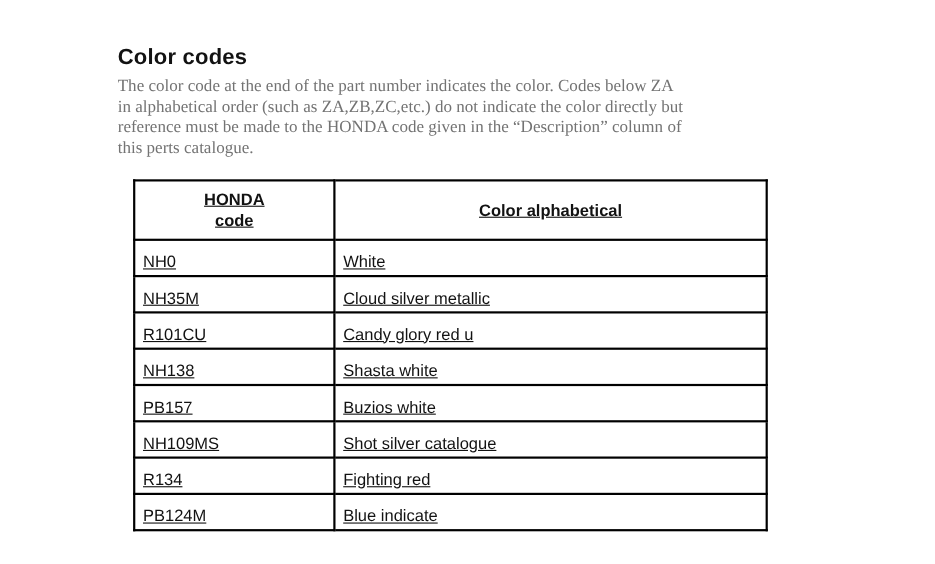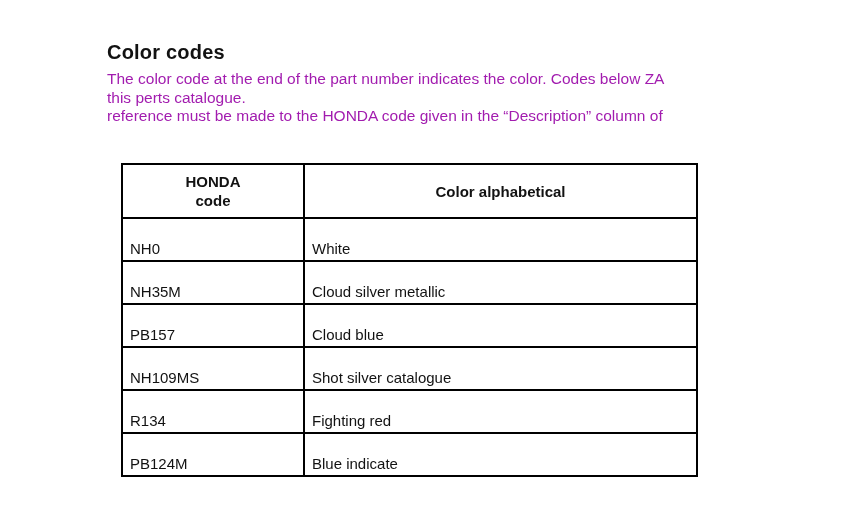--- a/index.html
+++ b/index.html
@@ -25,72 +25,75 @@
     letter-spacing: 0.2px;
     color: #121212;
   }
   .doc-paragraph {
     position: absolute;
     left: 107px;
     top: 70px;
     width: 620px;
     font-size: 15.5px;
     line-height: 18.6px;
-    color: #a21caf;
+    color: #737373;
+    font-family: Liberation Serif, serif;
   }
   .para-line {
     white-space: nowrap;
   }
   table.color-table {
     position: absolute;
     left: 121px;
     top: 163px;
     width: 575px;
     border-collapse: collapse;
     table-layout: fixed;
     font-size: 15px;
     color: #121212;
+    text-decoration: underline;
   }
   table.color-table, 
   table.color-table th, 
   table.color-table td {
     border: 2px solid #000000;
   }
   table.color-table th {
     height: 52px;
     text-align: center;
     vertical-align: middle;
     font-weight: bold;
     font-size: 15px;
     line-height: 19px;
     padding: 0;
   }
   table.color-table td {
     height: 22px;
-    padding: 18px 0 1px 7px;
+    padding: 8px 0 1px 7px;
     text-align: left;
     vertical-align: middle;
     font-weight: normal;
     white-space: nowrap;
     overflow: hidden;
   }
   col.code-col  { width: 182px; }
   col.desc-col  { width: 393px; }
 </style>
 </head>
 <body>
 
 <div id="page">
 
   <h1 class="doc-title">Color codes</h1>
 
   <div class="doc-paragraph">
     <div class="para-line">The color code at the end of the part number indicates the color. Codes below ZA</div>
+    <div class="para-line">in alphabetical order (such as ZA,ZB,ZC,etc.) do not indicate the color directly but</div>
+    <div class="para-line">reference must be made to the HONDA code given in the “Description” column of</div>
     <div class="para-line">this perts catalogue.</div>
-    <div class="para-line">reference must be made to the HONDA code given in the “Description” column of</div>
   </div>
 
   <table class="color-table">
     <colgroup>
       <col class="code-col">
       <col class="desc-col">
     </colgroup>
     <thead>
       <tr>
         <th>
@@ -103,22 +106,30 @@
     <tbody>
       <tr>
         <td>NH0</td>
         <td>White</td>
       </tr>
       <tr>
         <td>NH35M</td>
         <td>Cloud silver metallic</td>
       </tr>
       <tr>
+        <td>R101CU</td>
+        <td>Candy glory red u</td>
+      </tr>
+      <tr>
+        <td>NH138</td>
+        <td>Shasta white</td>
+      </tr>
+      <tr>
         <td>PB157</td>
-        <td>Cloud blue</td>
+        <td>Buzios white</td>
       </tr>
       <tr>
         <td>NH109MS</td>
         <td>Shot silver catalogue</td>
       </tr>
       <tr>
         <td>R134</td>
         <td>Fighting red</td>
       </tr>
       <tr>

